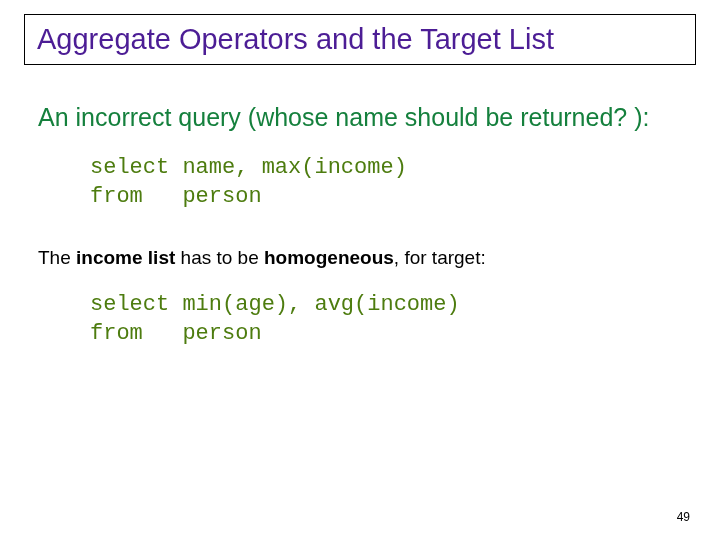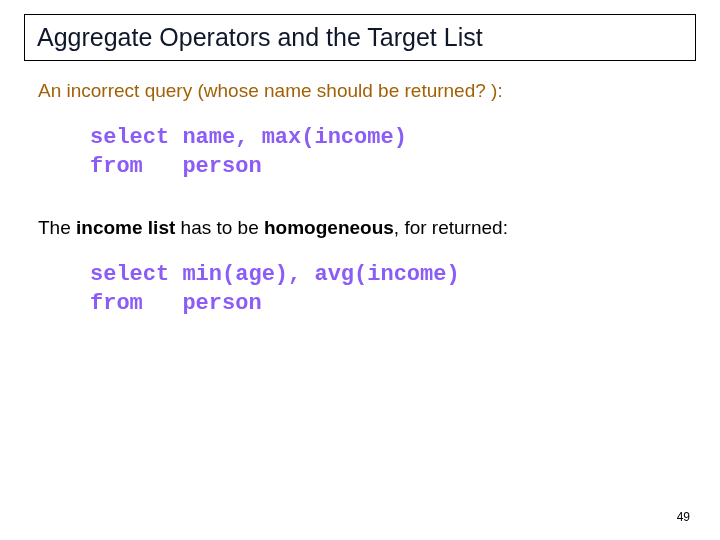--- a/index.html
+++ b/index.html
@@ -9,34 +9,34 @@
       background: #ffffff;
       font-family: Arial, Helvetica, sans-serif;
       position: relative;
     }
     .title-box {
       margin: 14px 24px 0 24px;
       border: 1px solid #000;
       padding: 8px 12px;
     }
     .title-text {
-      color: #0f172a;
-      font-size: 25px;
+      color: #4c1d95;
+      font-size: 29px;
       font-weight: normal;
     }
     .body-text {
-      color: #a16207;
-      font-size: 19px;
-      margin: 19px 38px 0 38px;
+      color: #15803d;
+      font-size: 25px;
+      margin: 38px 38px 0 38px;
     }
     .code-block {
       font-family: "Courier New", Courier, monospace;
       font-size: 22px;
-      font-weight: bold;
-      color: #8b5cf6;
+      font-weight: normal;
+      color: #4d7c0f;
       margin: 22px 0 0 90px;
       line-height: 1.3;
       white-space: pre;
     }
     .body-text-2 {
       color: #000;
       font-size: 19px;
       margin: 36px 38px 0 38px;
     }
     b { font-weight: bold; }
@@ -56,19 +56,19 @@
 </div>
 
 <div class="body-text">
   <span>An incorrect query (whose </span><span>name</span><span> should be returned? ):</span>
 </div>
 
 <div class="code-block">select name, max(income)
 from   person</div>
 
 <div class="body-text-2">
-  <span>The </span><b>income list</b><span> has to be </span><b>homogeneous</b><span>, for returned:</span>
+  <span>The </span><b>income list</b><span> has to be </span><b>homogeneous</b><span>, for target:</span>
 </div>
 
 <div class="code-block">select min(age), avg(income)
 from   person</div>
 
 <div class="page-number">49</div>
 
 </body></html>

